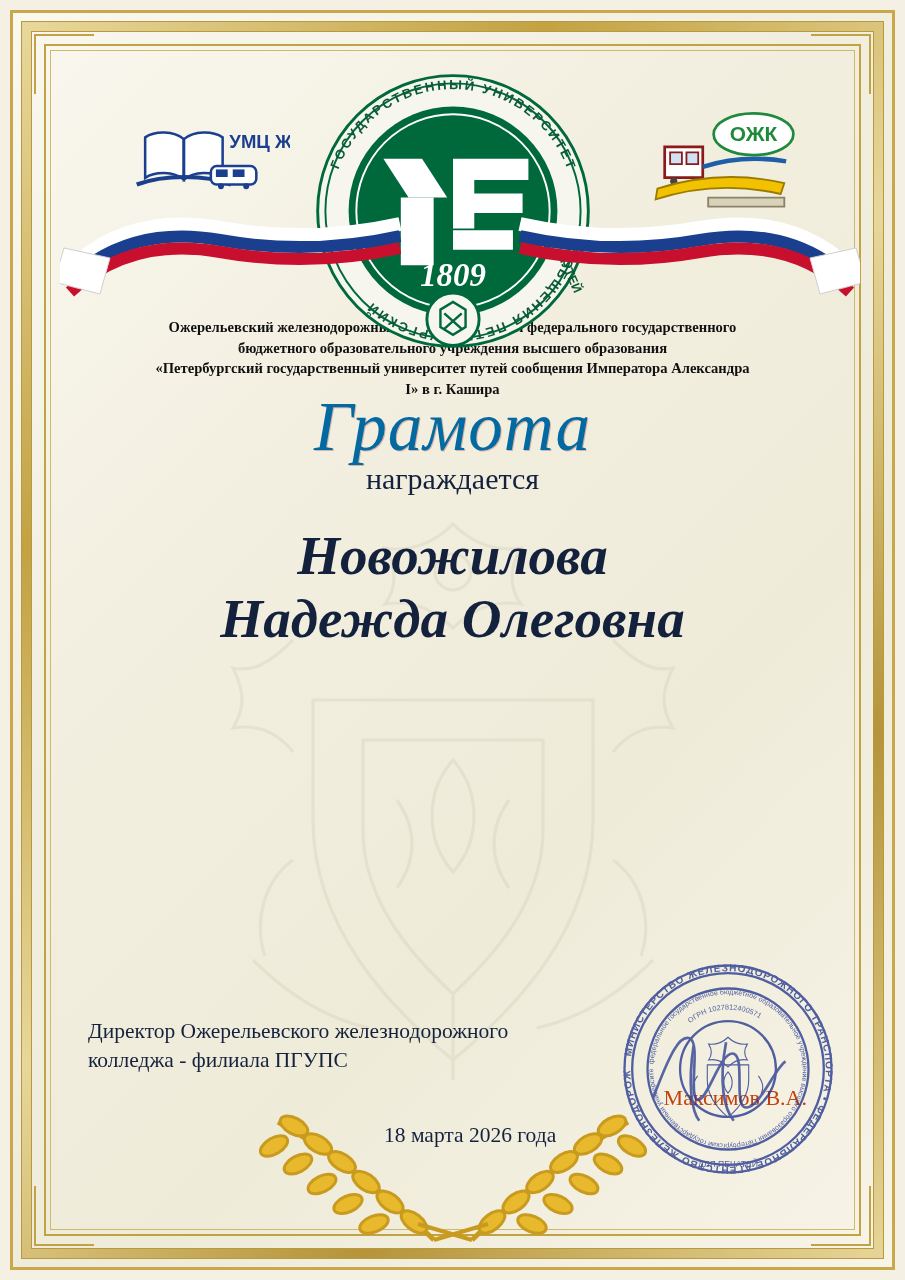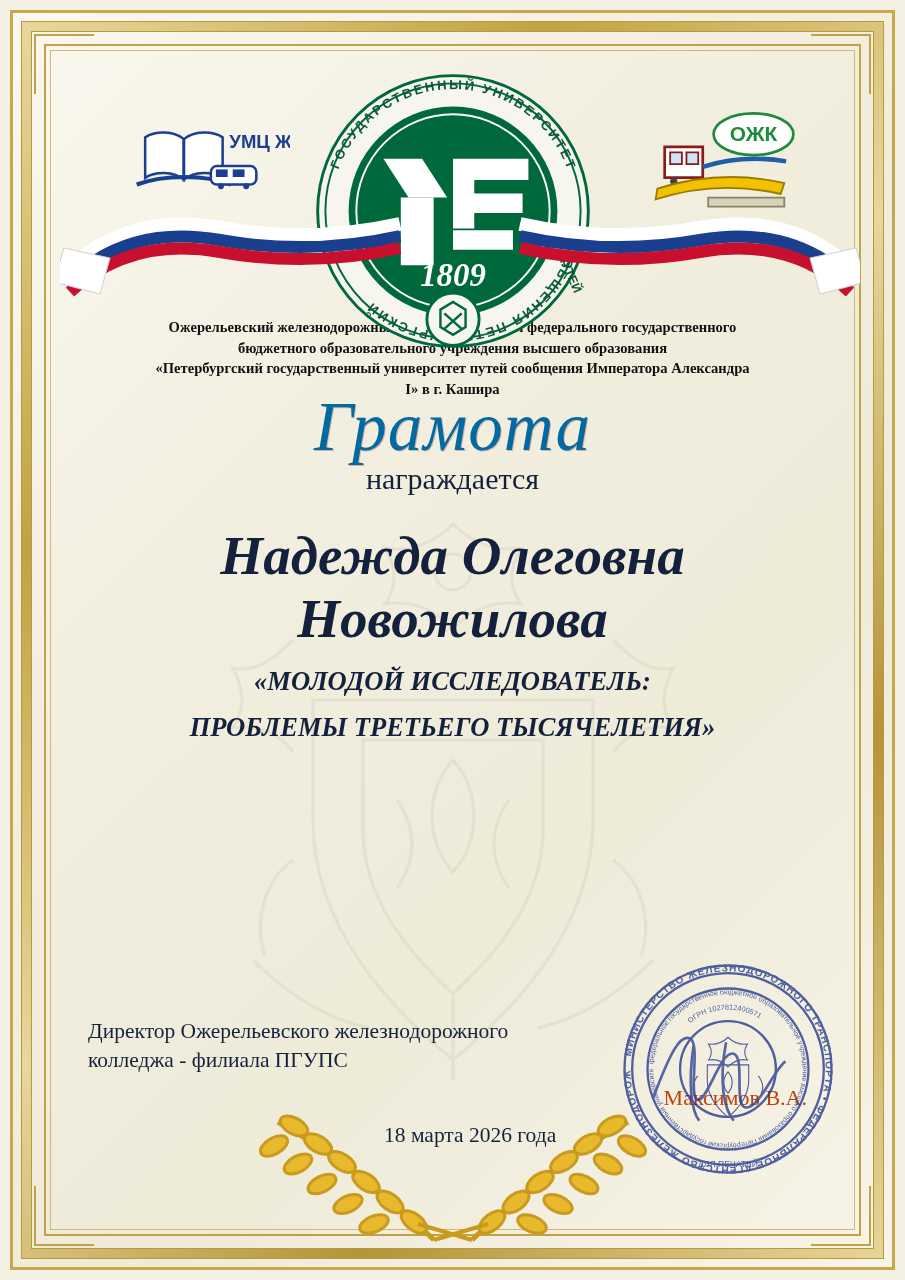--- a/index.html
+++ b/index.html
@@ -298,29 +298,25 @@
     <div class="org-line">Ожерельевский железнодорожный колледж – филиал федерального государственного</div>
     <div class="org-line">бюджетного образовательного учреждения высшего образования</div>
     <div class="org-line">«Петербургский государственный университет путей сообщения Императора Александра</div>
     <div class="org-line">I» в г. Кашира</div>
 
     <div class="gramota">Грамота</div>
 
     <div class="awarded">награждается</div>
 
     <div class="recipient">
+      <div>Новожилова</div>
       <div>Надежда Олеговна</div>
-      <div>Новожилова</div>
     </div>
 
 
-    <div class="conf-title">
-      <div>«МОЛОДОЙ ИССЛЕДОВАТЕЛЬ:</div>
-      <div>ПРОБЛЕМЫ ТРЕТЬЕГО ТЫСЯЧЕЛЕТИЯ»</div>
-    </div>
 
     <div class="signature-block">
       <div class="sig-pos">Директор Ожерельевского железнодорожного</div>
       <div class="sig-pos">колледжа - филиала ПГУПС</div>
       <div class="sig-name">Максимов В.А.</div>
       <div class="sig-date">18 марта 2026 года</div>
     </div>
   </div>
 
   <svg class="stamp" viewBox="0 0 240 240">

